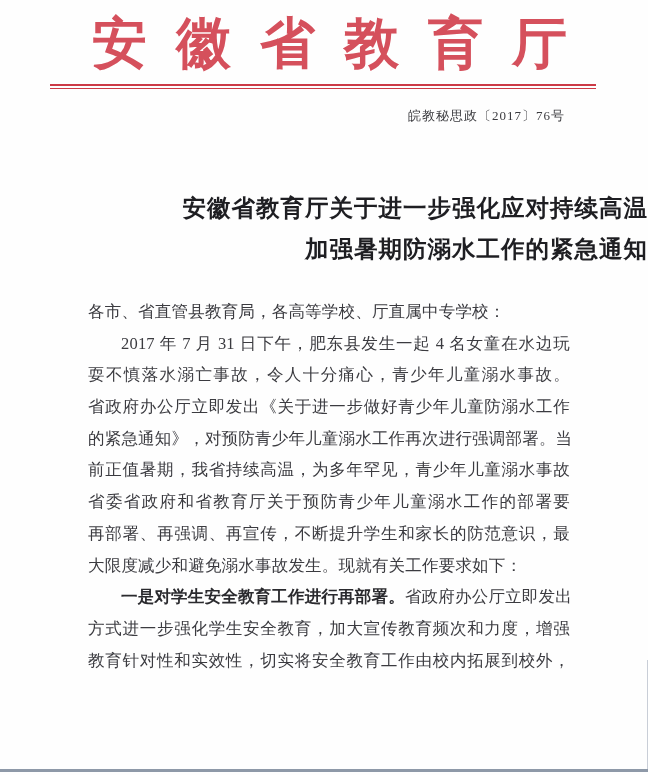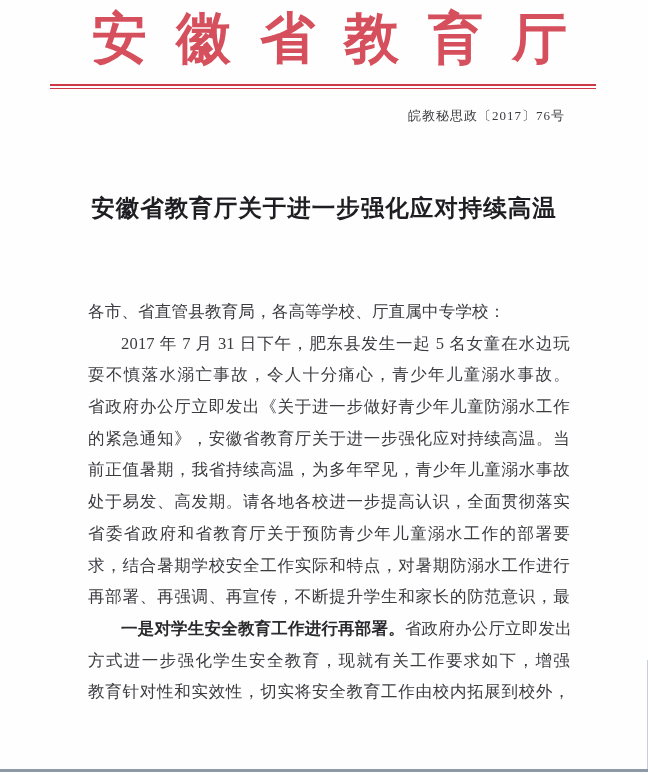--- a/index.html
+++ b/index.html
@@ -15,21 +15,21 @@
     overflow: hidden;
     font-family: "Liberation Serif", serif;
   }
   
   .agency {
     position: absolute;
     top: 8px;
     left: 0;
     width: 100%;
     text-align: center;
-    font-family: Liberation Mono, monospace;
+    font-family: Liberation Sans, sans-serif;
     font-weight: bold;
     font-size: 55px;
     line-height: 70px;
     letter-spacing: 29px;
     padding-left: 40px;
     box-sizing: border-box;
     color: #d5505c;
   }
   .redline {
     position: absolute;
@@ -50,21 +50,21 @@
     line-height: 24px;
     color: #3a3a3e;
     letter-spacing: 1px;
   }
   
   .title {
     position: absolute;
     top: 188px;
     left: 0;
     width: 100%;
-    text-align: center;
+    text-align: right;
     font-family: "Liberation Sans", "DejaVu Sans", sans-serif;
     font-weight: bold;
     font-size: 23.5px;
     line-height: 41px;
     color: #1e1e22;
     letter-spacing: 1px;
   }
   
   .body-text {
     position: absolute;
@@ -122,36 +122,36 @@
 <div class="page">
 
   <div class="agency">安徽省教育厅</div>
 
   <div class="redline"></div>
 
   <div class="docnum">皖教秘思政〔2017〕76号</div>
 
   <div class="title">
     <div>安徽省教育厅关于进一步强化应对持续高温</div>
+    <div>加强暑期防溺水工作的紧急通知</div>
   </div>
 
   <div class="body-text">
     <div class="line end">各市、省直管县教育局，各高等学校、厅直属中专学校：</div>
-    <div class="line full indent">2017 年 7 月 31 日下午，肥东县发生一起 5 名女童在水边玩</div>
+    <div class="line full indent">2017 年 7 月 31 日下午，肥东县发生一起 4 名女童在水边玩</div>
     <div class="line full">耍不慎落水溺亡事故，令人十分痛心，青少年儿童溺水事故。</div>
     <div class="line full">省政府办公厅立即发出《关于进一步做好青少年儿童防溺水工作</div>
-    <div class="line full">的紧急通知》，安徽省教育厅关于进一步强化应对持续高温。当</div>
+    <div class="line full">的紧急通知》，对预防青少年儿童溺水工作再次进行强调部署。当</div>
     <div class="line full">前正值暑期，我省持续高温，为多年罕见，青少年儿童溺水事故</div>
-    <div class="line full">处于易发、高发期。请各地各校进一步提高认识，全面贯彻落实</div>
     <div class="line full">省委省政府和省教育厅关于预防青少年儿童溺水工作的部署要</div>
-    <div class="line full">求，结合暑期学校安全工作实际和特点，对暑期防溺水工作进行</div>
     <div class="line full">再部署、再强调、再宣传，不断提升学生和家长的防范意识，最</div>
+    <div class="line end">大限度减少和避免溺水事故发生。现就有关工作要求如下：</div>
     <div class="line full indent">
       <span class="bold-lead">一是对学生安全教育工作进行再部署。</span><span>省政府办公厅立即发出</span>
     </div>
-    <div class="line full">方式进一步强化学生安全教育，现就有关工作要求如下，增强</div>
+    <div class="line full">方式进一步强化学生安全教育，加大宣传教育频次和力度，增强</div>
     <div class="line full">教育针对性和实效性，切实将安全教育工作由校内拓展到校外，</div>
   </div>
 
   <div class="scan-edge-right"></div>
   <div class="scan-edge-bottom"></div>
 
 </div>
 
 </body></html>

